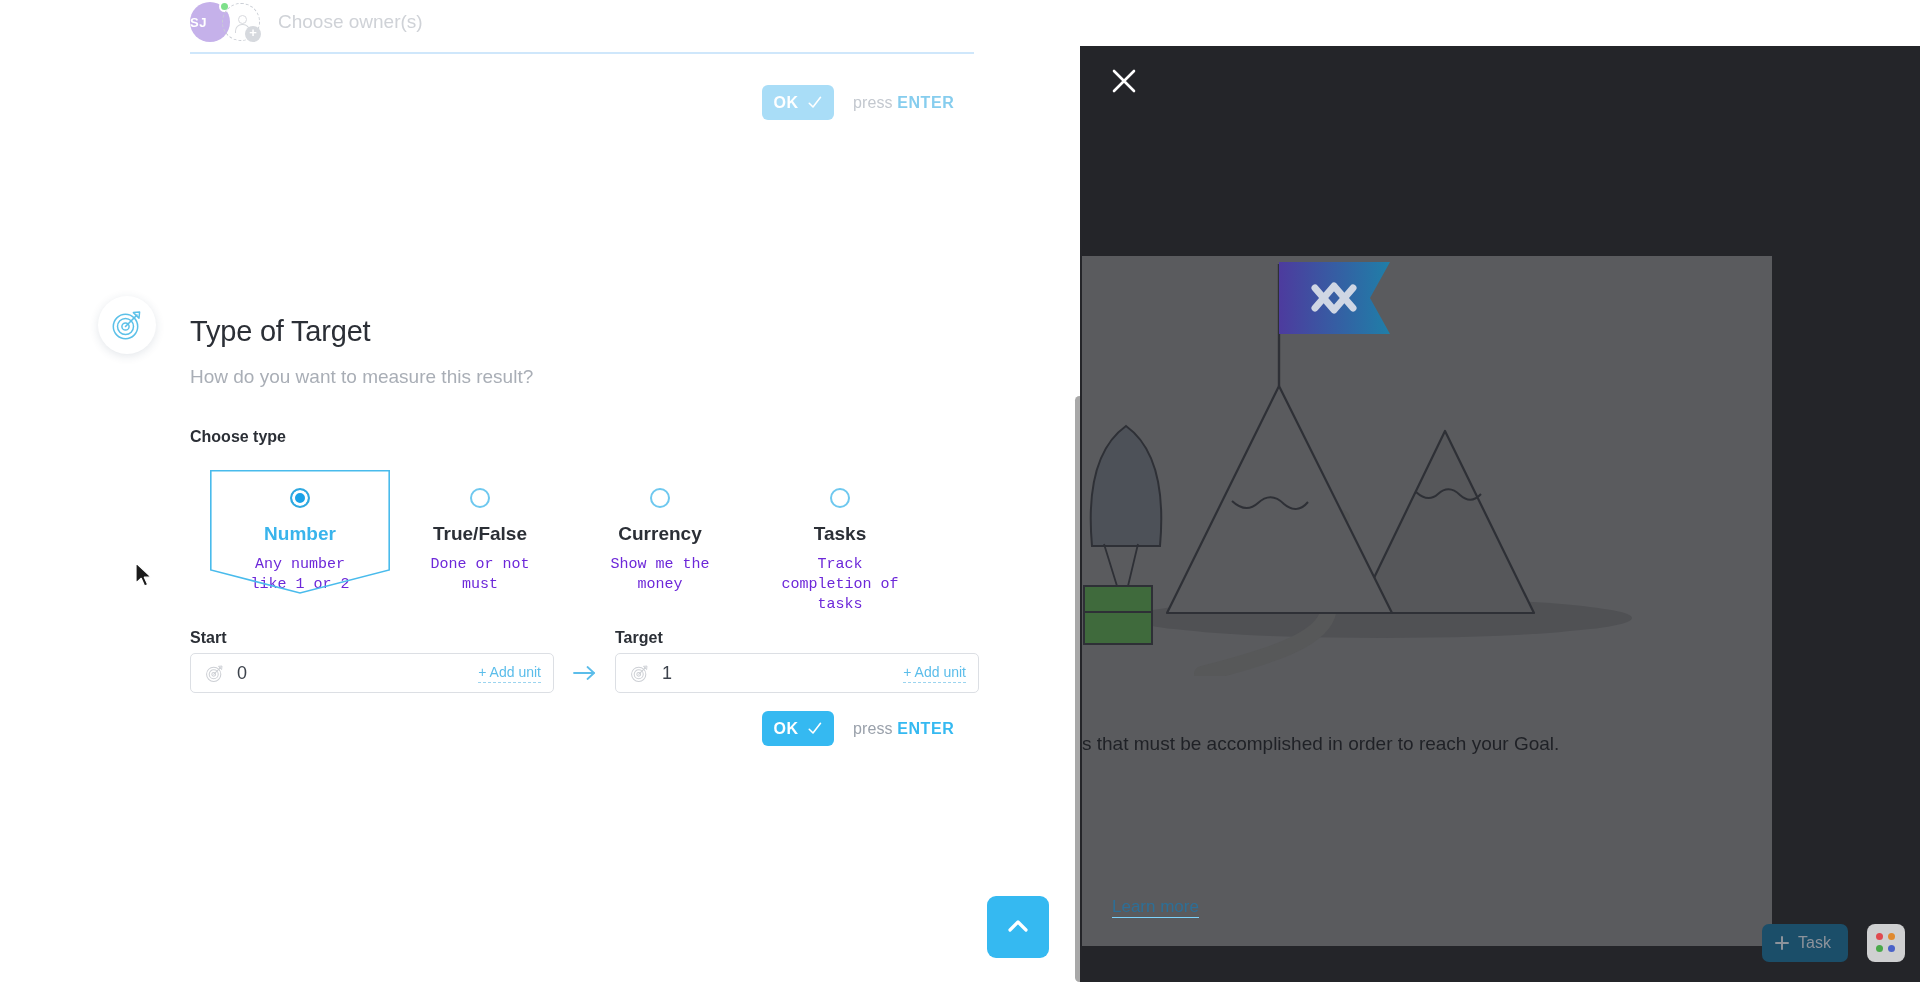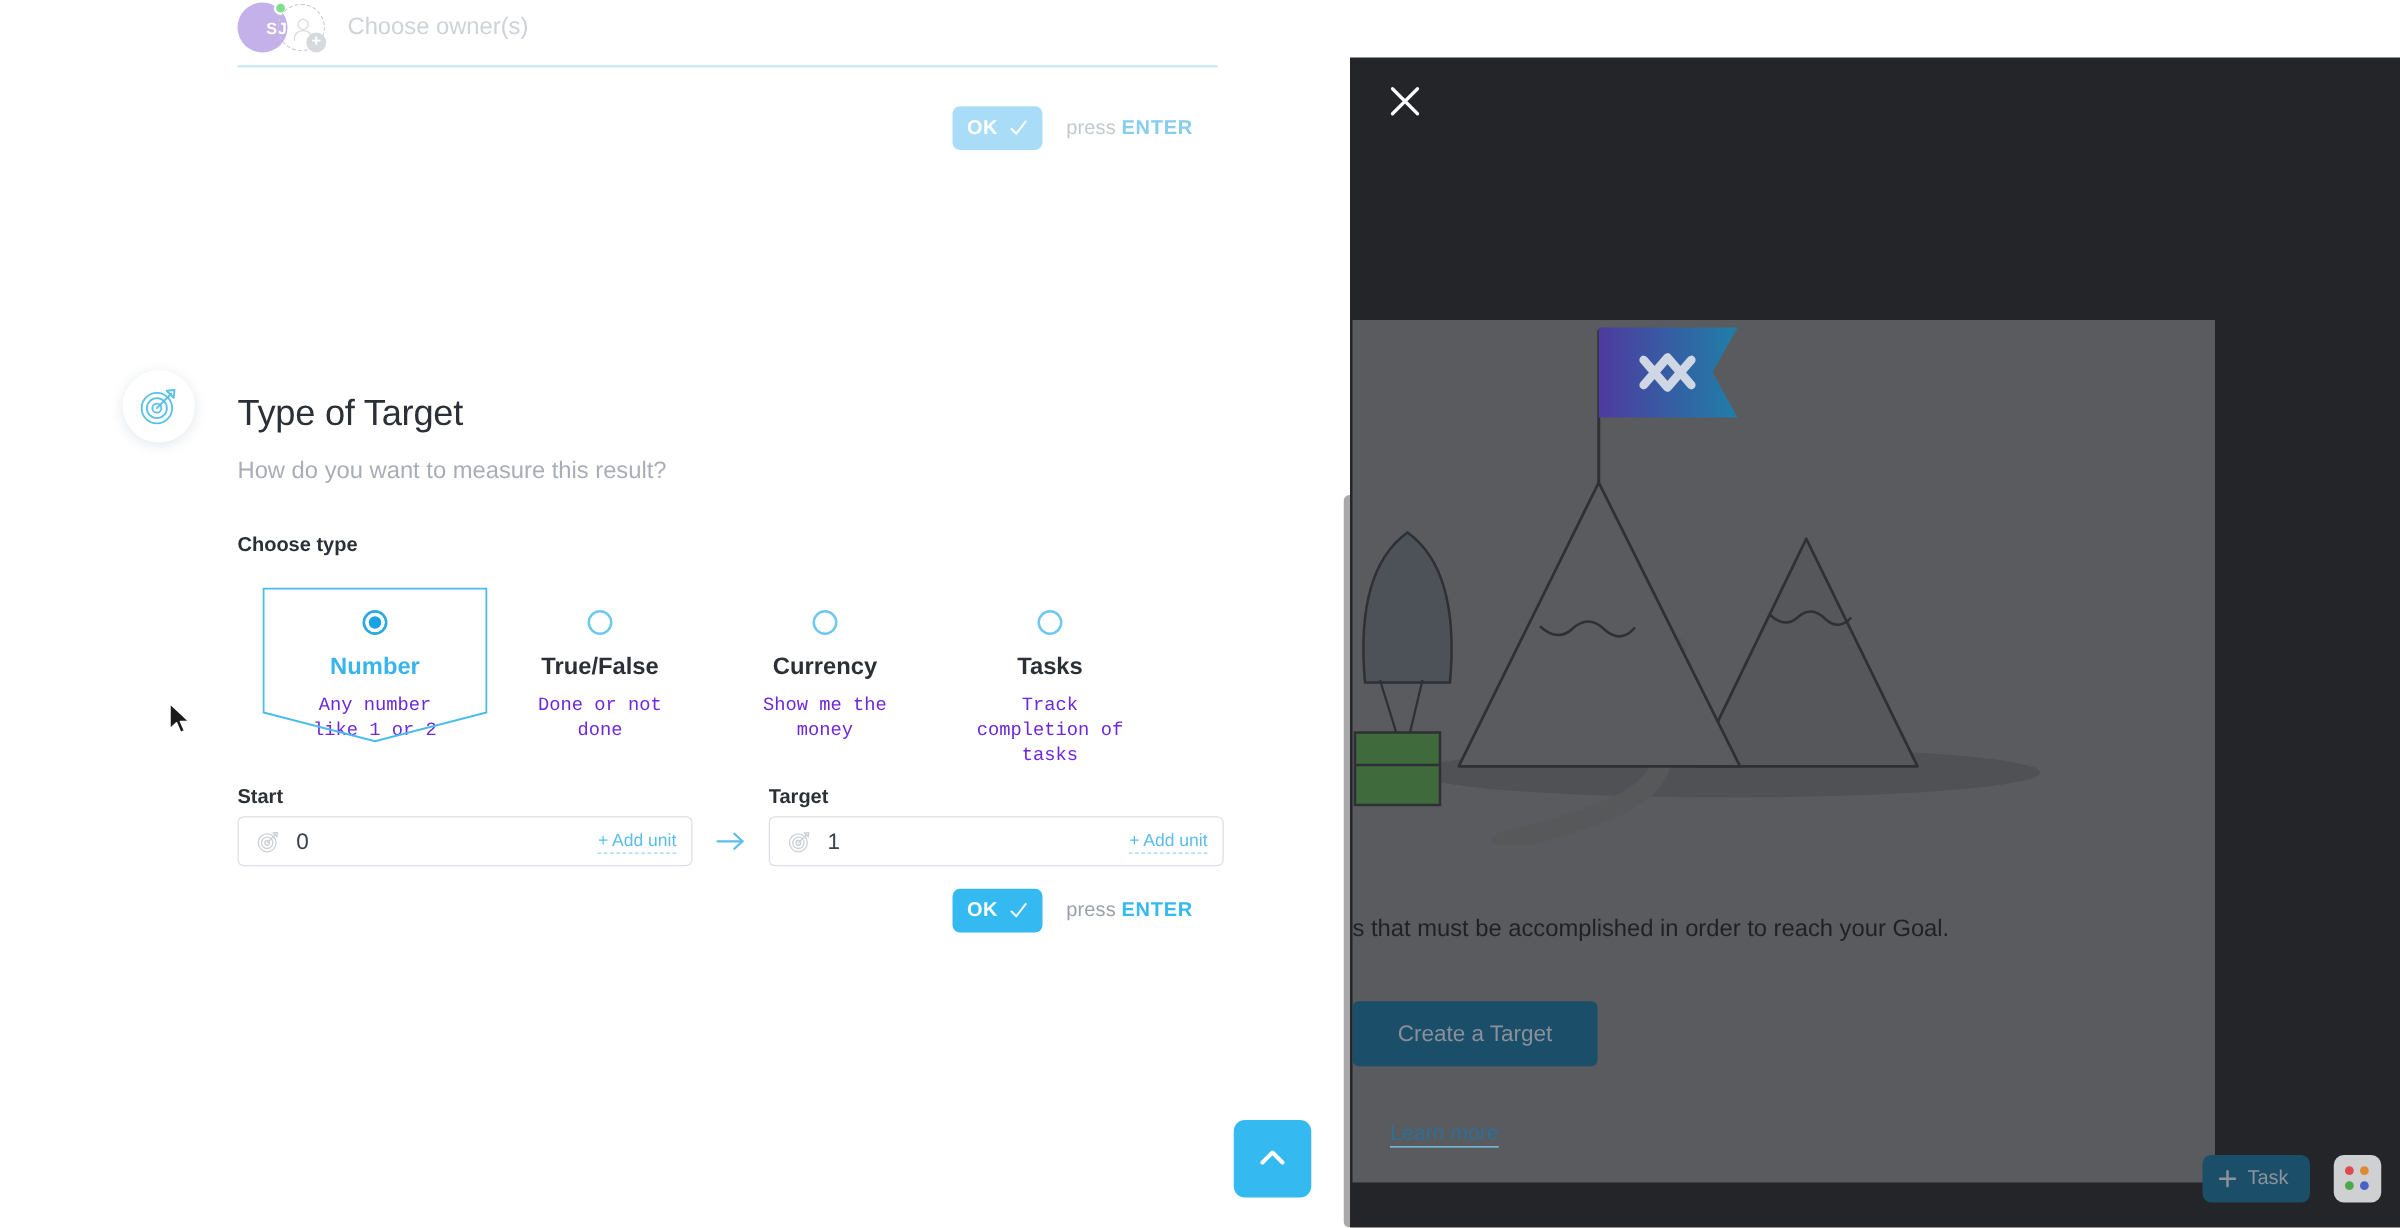--- a/index.html
+++ b/index.html
@@ -35,21 +35,21 @@
     border-bottom: 2px solid #cfe7fb;
   }
   .avatar {
     position: relative;
     width: 40px; height: 40px;
     border-radius: 50%;
     background: #c5b1ea;
     color: #ffffff;
     font-size: 13px;
     font-weight: 600;
-    display: flex; align-items: center; justify-content: flex-end;
+    display: flex; align-items: center; justify-content: flex-start;
     letter-spacing: .5px;
     flex: none;
   }
   .avatar .status-dot {
     position: absolute;
     top: -1px; right: 0px;
     width: 11px; height: 11px;
     border-radius: 50%;
     background: #7ee08a;
     border: 2px solid #ffffff;
@@ -432,21 +432,21 @@
           <path d="M0.8 0.8 H179.2 V100 L90 123 L0.8 100 Z" fill="none" stroke="#49bbec" stroke-width="1.6"></path>
         </svg>
         <span class="radio"></span>
         <div class="t-name">Number</div>
         <div class="t-desc">Any number like 1 or 2</div>
       </div>
 
       <div class="type-card">
         <span class="radio"></span>
         <div class="t-name">True/False</div>
-        <div class="t-desc">Done or not done</div>
+        <div class="t-desc">Done or not must</div>
       </div>
 
       <div class="type-card">
         <span class="radio"></span>
         <div class="t-name">Currency</div>
         <div class="t-desc">Show me the money</div>
       </div>
 
       <div class="type-card">
         <span class="radio"></span>
@@ -548,23 +548,20 @@
         <path d="M233 32 L252 54 L271 32" fill="none" stroke="#cfd6e4" stroke-width="7" stroke-linecap="round" stroke-linejoin="round"></path>
 
         <path d="M10 290 q -8 -90 34 -120 q 42 30 34 120 Z" fill="#4d5158" stroke="#2e3036" stroke-width="2"></path>
         <path d="M22 288 L35 330 M56 288 L46 330" stroke="#2e3036" stroke-width="1.8"></path>
         <rect x="2" y="330" width="68" height="58" fill="#3f6a3c" stroke="#2e3036" stroke-width="2"></rect>
         <path d="M2 356 H70" stroke="#2e3036" stroke-width="2"></path>
       </svg>
 
       <div class="behind-text">s that must be accomplished in order to reach your Goal.</div>
 
-      <div class="behind-cta">
-        <span>Create a Target</span>
-      </div>
 
       <div class="behind-link">Learn more</div>
     </div>
 
   </div>
 
   <button class="task-btn">
     <svg width="14" height="14" viewBox="0 0 14 14">
       <path d="M7 1 V13 M1 7 H13" stroke="#8d939b" stroke-width="2" stroke-linecap="round"></path>
     </svg>

